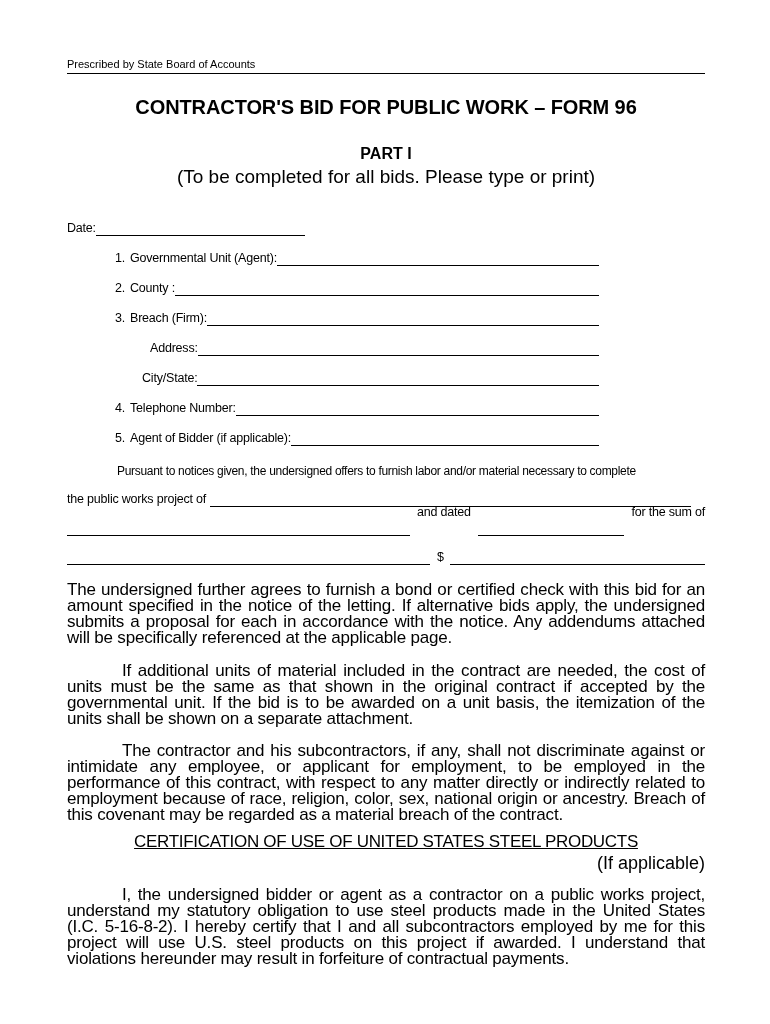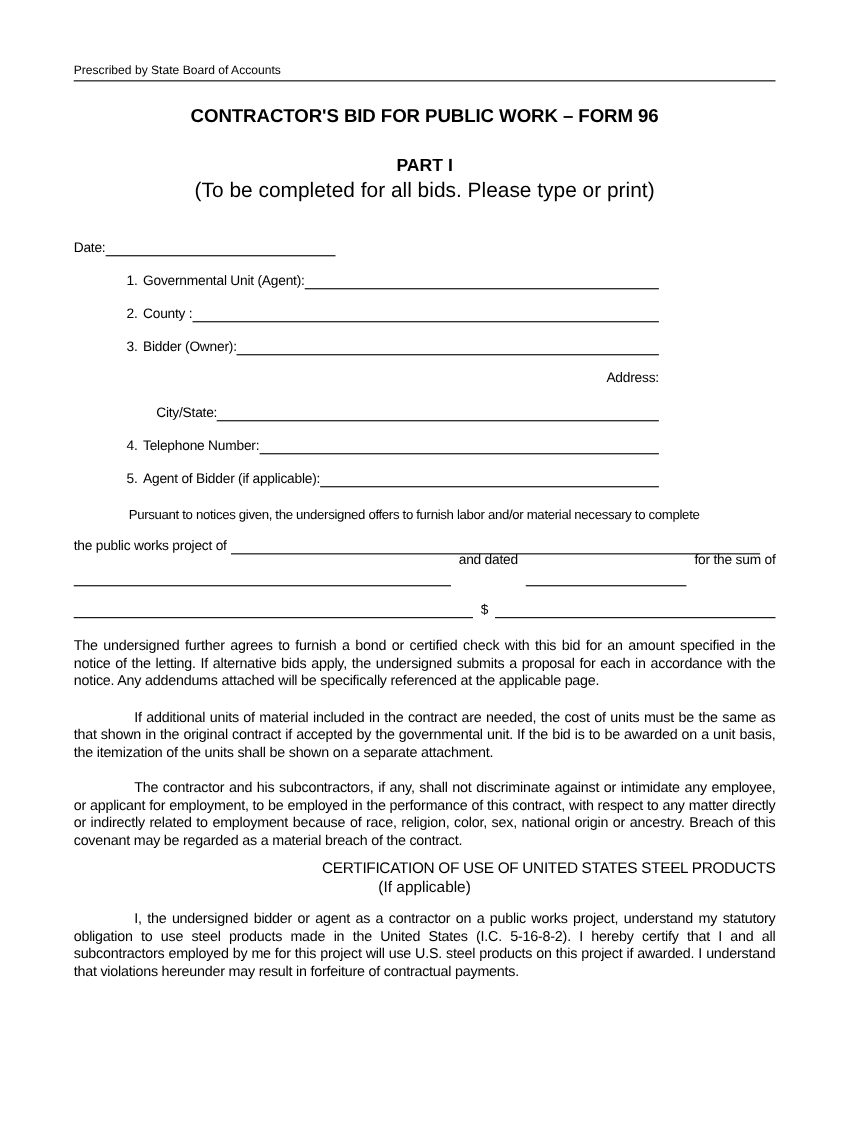--- a/index.html
+++ b/index.html
@@ -18,69 +18,69 @@
     display:flex;justify-content:space-between;align-items:flex-end;
     border-bottom:1.5px solid #000;
     padding-bottom:2px;
     font-size:11px;line-height:13px;
   }
   .header-right{text-align:left;}
   
   .title{
     margin:22px 0 0 0;
     text-align:center;
-    font-size:17px;font-weight:bold;letter-spacing:-0.1px;
+    font-size:20px;font-weight:bold;letter-spacing:-0.1px;
   }
   .part-heading{
     margin-top:26px;text-align:center;
     font-size:16px;font-weight:bold;
   }
   .part-sub{
     margin-top:3px;text-align:center;
     font-size:19px;
   }
   
   .txt{font-size:12.5px;letter-spacing:-0.2px;}
   
   .row{display:flex;align-items:flex-end;font-size:12.5px;letter-spacing:-0.2px;line-height:15px;height:17px;}
   .row .lbl{white-space:nowrap;flex-shrink:0;}
   .fill{flex:1;border-bottom:1px solid #000;min-height:1px;}
   .date-row{margin-top:31px;width:238px;}
   .field-row{margin-top:13px;margin-left:48px;width:484px;}
-  .field-row.indent-a{margin-left:83px;width:449px;flex-direction:column;}
+  .field-row.indent-a{margin-left:83px;width:449px;}
   .field-row.indent-b{margin-left:75px;width:457px;}
   .num{width:15px;flex-shrink:0;}
   
   .offer-intro{
     margin-top:18px;
     font-size:12px;letter-spacing:-0.3px;
     text-indent:50px;white-space:nowrap;
   }
   .offer-row{margin-top:12px;width:638px;}
   .offer-row.short{width:624px;}
   .fill-a{flex:0 0 343px;}
   .fill-c{flex:0 0 363px;}
   .mid-lbl{margin:16px 7px;}
   .dollar{margin:0 6px 0 7px;}
   
   .para{
     margin:16px 0 0 0;
     width:638px;
-    font-size:13px;line-height:16px;letter-spacing:-0.2px;
+    font-size:17px;line-height:16px;letter-spacing:-0.2px;
     text-align:justify;
   }
   .para.fl-indent{text-indent:55px;}
   
   .cert-heading{
-    margin-top:9px;text-align:right;
-    font-size:14px;letter-spacing:-0.3px;
+    margin-top:9px;text-align:center;
+    font-size:17px;letter-spacing:-0.3px;text-decoration:underline;
   }
   .cert-sub{
-    margin-top:1px;text-align:center;
-    font-size:14px;
+    margin-top:1px;text-align:right;
+    font-size:18px;
   }
 </style>
 </head>
 <body>
 
 <div class="page">
 
   <div class="header">
     <div>Prescribed by State Board of Accounts</div>
   </div>
@@ -99,21 +99,21 @@
     <span class="lbl">Governmental Unit (Agent):</span>
     <span class="fill"></span>
   </div>
   <div class="row field-row">
     <span class="num">2.</span>
     <span class="lbl">County :</span>
     <span class="fill"></span>
   </div>
   <div class="row field-row">
     <span class="num">3.</span>
-    <span class="lbl">Bidder (Owner):</span>
+    <span class="lbl">Breach (Firm):</span>
     <span class="fill"></span>
   </div>
   <div class="row field-row indent-a">
     <span class="lbl">Address:</span>
     <span class="fill"></span>
   </div>
   <div class="row field-row indent-b">
     <span class="lbl">City/State:</span>
     <span class="fill"></span>
   </div>

